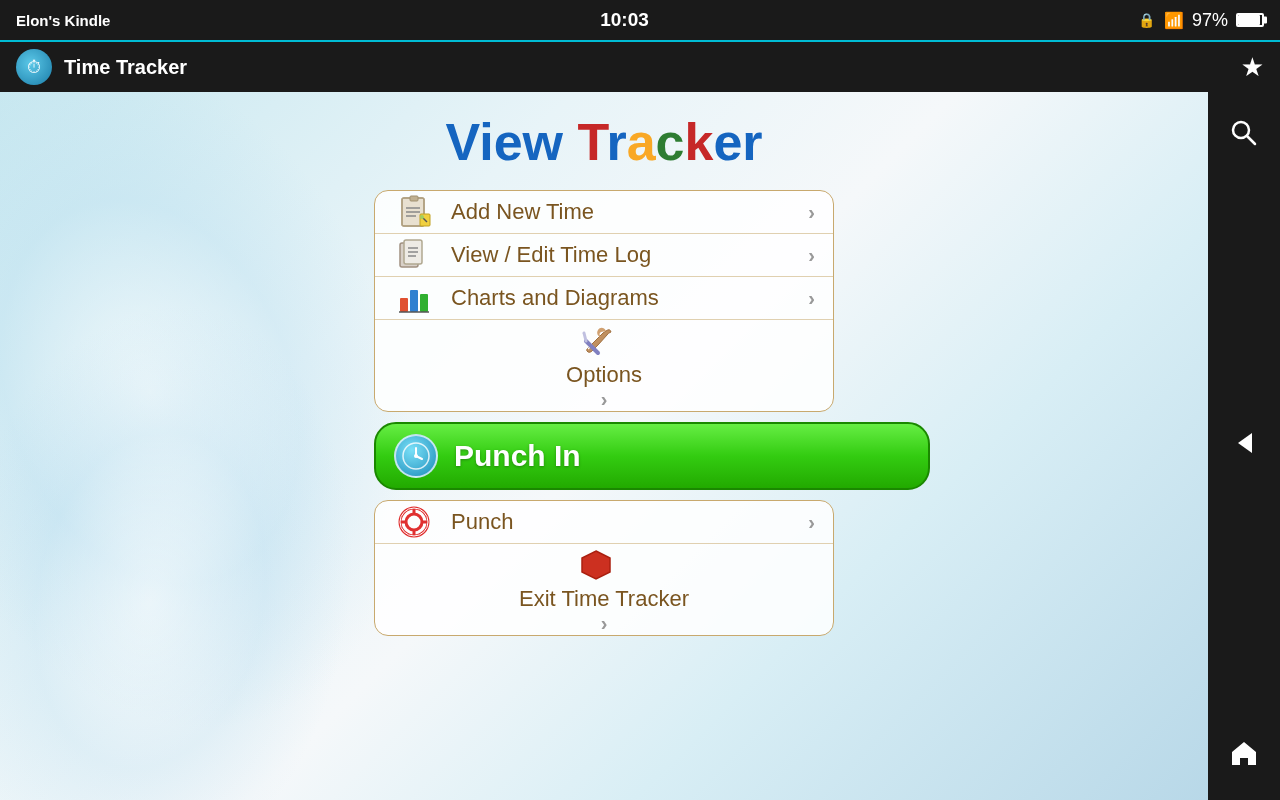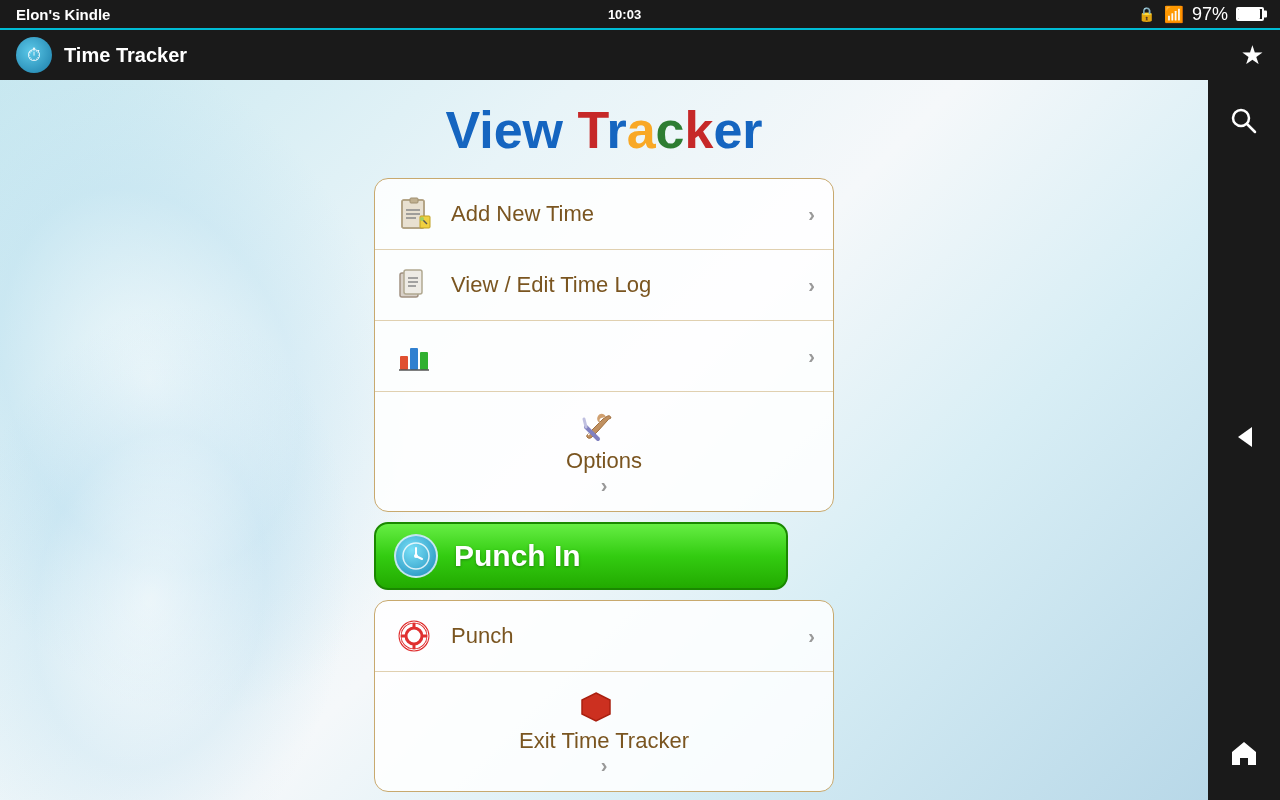--- a/index.html
+++ b/index.html
@@ -9,36 +9,36 @@
       overflow: hidden;
       font-family: 'Arial', sans-serif;
       background: #000;
       display: flex;
       flex-direction: column;
     }
 
     
     #status-bar {
       width: 1280px;
-      height: 28px;
+      height: 40px;
       background: #1a1a1a;
       display: flex;
       align-items: center;
       justify-content: space-between;
       padding: 0 16px;
       flex-shrink: 0;
     }
     .status-left {
       color: #fff;
       font-size: 15px;
       font-weight: bold;
     }
     .status-center {
       color: #fff;
-      font-size: 13px;
+      font-size: 19px;
       font-weight: bold;
     }
     .status-right {
       display: flex;
       align-items: center;
       gap: 8px;
       color: #fff;
       font-size: 14px;
     }
     .lock-icon { font-size: 14px; }
@@ -173,21 +173,21 @@
       background: rgba(255,255,255,0.85);
       border: 1px solid #c8a96e;
       border-radius: 14px;
       margin-bottom: 10px;
       overflow: hidden;
     }
 
     .menu-item {
       display: flex;
       align-items: center;
-      padding: 14px 18px;
+      padding: 0 18px;
       cursor: pointer;
       border-bottom: 1px solid #e0d0b0;
       transition: background 0.15s;
       justify-content: space-between;
     }
     .menu-item:last-child {
       border-bottom: none;
       flex-direction: column;
     }
 
@@ -210,24 +210,24 @@
     }
 
     .menu-item-arrow {
       color: #999;
       font-size: 20px;
       font-weight: bold;
     }
 
     
     #punch-in-btn {
-      width: 414px;
+      width: 556px;
       background: linear-gradient(180deg, #66ee44 0%, #33cc11 50%, #22aa00 100%);
       border: 2px solid #1a8800;
-      border-radius: 14px;
+      border-radius: 22px;
       display: flex;
       align-items: center;
       padding: 10px 18px;
       cursor: pointer;
       margin-bottom: 10px;
       position: relative;
       z-index: 1;
       transition: filter 0.15s;
     }
     .punch-in-clock {
@@ -346,20 +346,21 @@
 
         <div class="menu-item">
           <div class="menu-item-icon">
             <svg width="36" height="36" viewBox="0 0 36 36">
               <rect x="4" y="18" width="8" height="14" fill="#e05030" rx="1"></rect>
               <rect x="14" y="10" width="8" height="22" fill="#3080d0" rx="1"></rect>
               <rect x="24" y="14" width="8" height="18" fill="#30b030" rx="1"></rect>
               <line x1="3" y1="32" x2="33" y2="32" stroke="#555" stroke-width="1.5"></line>
             </svg>
           </div>
+          <span class="menu-item-label">Charts and Diagrams</span>
           <span class="menu-item-arrow">›</span>
         </div>
 
         <div class="menu-item">
           <div class="menu-item-icon">
             <svg width="36" height="36" viewBox="0 0 36 36">
 
               <path d="M28,8 Q32,5 33,9 Q30,10 29,12 L20,22 L18,24 L14,28 Q12,30 10,29 Q8,28 9,26 L13,22 L15,20 L25,10 Z" fill="#c09060" stroke="#a07040" stroke-width="1"></path>
               <path d="M10,26 L14,22" stroke="#fff" stroke-width="1.5"></path>
 

